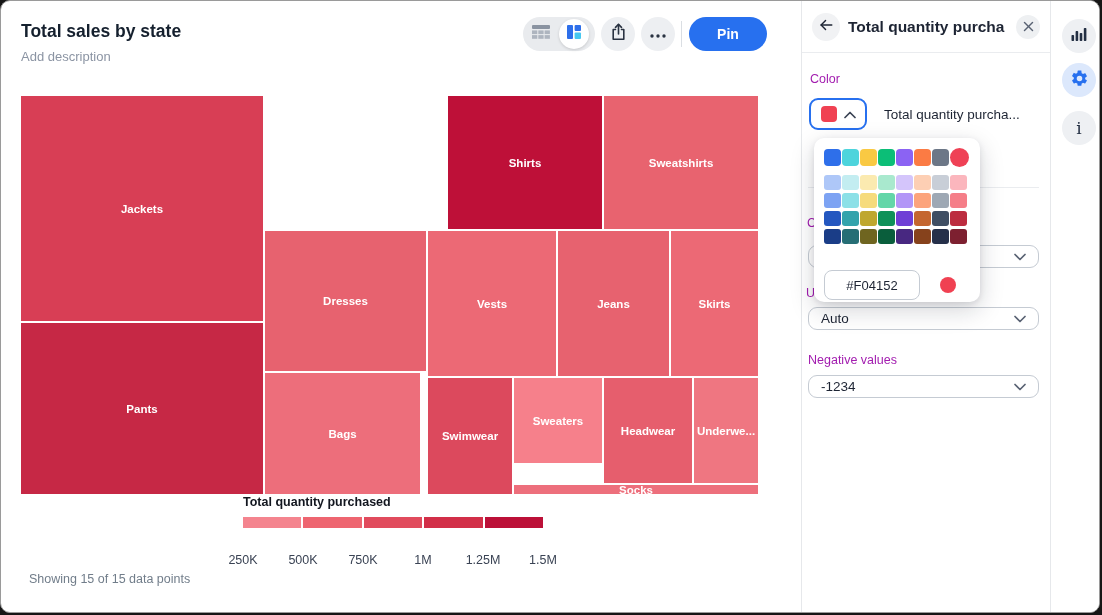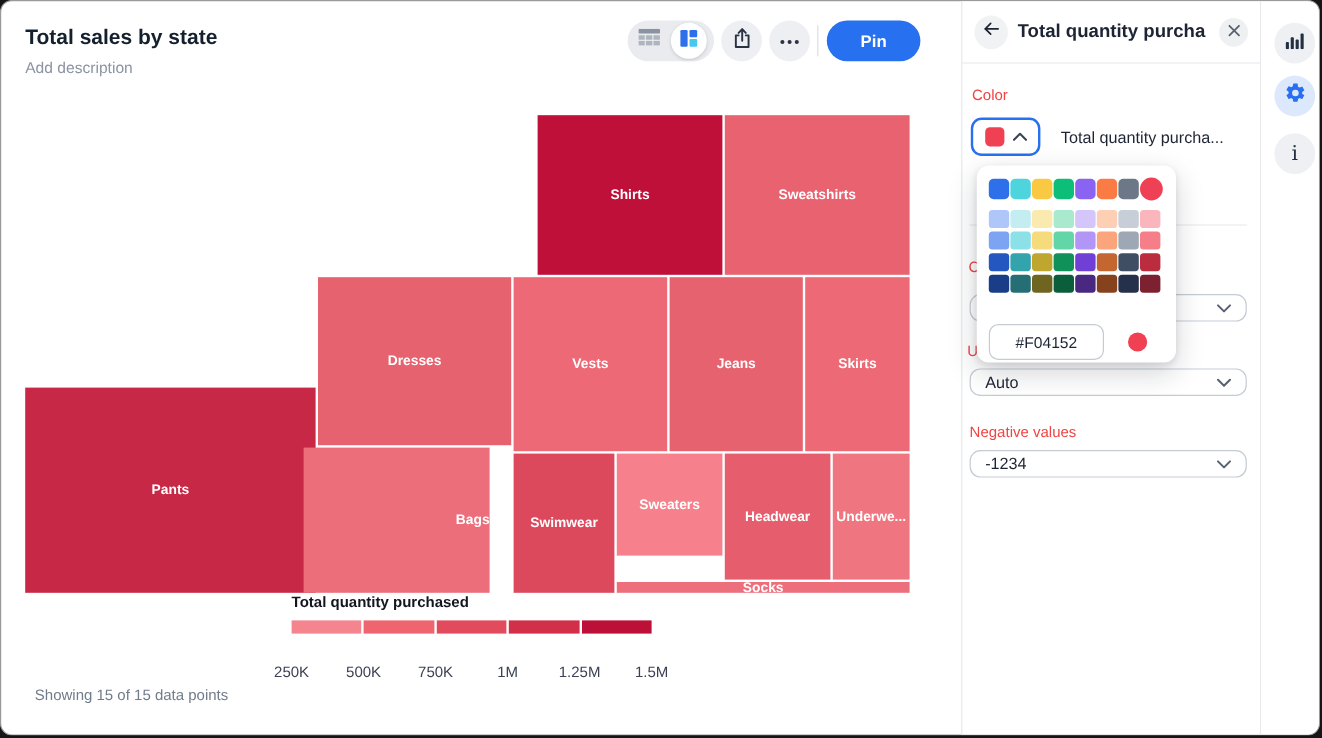--- a/index.html
+++ b/index.html
@@ -44,21 +44,21 @@
            border-left: 1px solid #E6E8EB; border-right: 1px solid #E6E8EB; }
   .panel-header { position: absolute; left: 0; top: 0; width: 100%; height: 52px;
                   border-bottom: 1px solid #EAECEF; display: flex; align-items: center; padding: 0 10px; gap: 8px; }
   .back-btn { width: 28px; height: 28px; border-radius: 50%; background: #F1F2F4; flex: 0 0 auto;
               display: flex; align-items: center; justify-content: center; cursor: pointer; }
   .panel-title { flex: 1; font-size: 15.5px; font-weight: 600; color: #1D2433;
                  white-space: nowrap; overflow: hidden; }
   .close-btn { width: 24px; height: 24px; border-radius: 50%; background: #EEF0F2; flex: 0 0 auto;
                display: flex; align-items: center; justify-content: center; cursor: pointer; }
 
-  .field-label { position: absolute; font-size: 12.5px; color: #ef4444; text-align: right; }
+  .field-label { position: absolute; font-size: 12.5px; color: #a21caf; text-align: right; }
   .color-btn { position: absolute; left: 7px; top: 97px; width: 58px; height: 32px; background: #fff;
                border: 2px solid #2770EF; border-radius: 9px; display: flex; align-items: center;
                justify-content: center; gap: 7px; cursor: pointer; z-index: 2; }
   .color-btn .swatch { width: 16px; height: 16px; border-radius: 4px; }
   .color-value { position: absolute; left: 82px; top: 106px; width: 162px; font-size: 13.5px;
                  color: #1D2433; white-space: nowrap; overflow: hidden; }
   .panel-divider { position: absolute; left: 6px; top: 186px; width: 231px; height: 1px; background: #EAECEF; z-index: 0; }
 
   .dropdown { position: absolute; left: 6px; width: 231px; height: 23px; background: #fff;
               border: 1px solid #C5CBD3; border-radius: 9px; display: flex; align-items: center;
@@ -138,33 +138,36 @@
             <circle cx="9" cy="3" r="1.7" fill="#2A3342"></circle>
             <circle cx="15" cy="3" r="1.7" fill="#2A3342"></circle>
         </svg>
       </span>
     </div>
 
     <div class="tb-divider"></div>
     <button class="pin-btn">Pin</button>
 
     <div class="treemap" id="treemap">
+        <div class="tm-cell" style="left: 0px; top: 0px; width: 242px; height: 225px; background: rgb(216, 62, 85);">
+          <span>Jackets</span>
+        </div>
         <div class="tm-cell" style="left: 0px; top: 227px; width: 242px; height: 171px; background: rgb(198, 40, 69);">
           <span>Pants</span>
         </div>
         <div class="tm-cell" style="left: 427px; top: 0px; width: 154px; height: 133px; background: rgb(190, 16, 56);">
           <span>Shirts</span>
         </div>
         <div class="tm-cell" style="left: 583px; top: 0px; width: 154px; height: 133px; background: rgb(232, 99, 111);">
           <span>Sweatshirts</span>
         </div>
         <div class="tm-cell" style="left: 244px; top: 135px; width: 161px; height: 140px; background: rgb(231, 98, 111);">
           <span>Dresses</span>
         </div>
-        <div class="tm-cell" style="left: 232px; top: 277px; width: 155px; height: 121px; background: rgb(237, 110, 123); justify-content: flex-end;">
+        <div class="tm-cell" style="left: 244px; top: 277px; width: 155px; height: 121px; background: rgb(237, 110, 123);">
           <span>Bags</span>
         </div>
         <div class="tm-cell" style="left: 407px; top: 135px; width: 128px; height: 145px; background: rgb(236, 105, 117);">
           <span>Vests</span>
         </div>
         <div class="tm-cell" style="left: 537px; top: 135px; width: 111px; height: 145px; background: rgb(231, 98, 111);">
           <span>Jeans</span>
         </div>
         <div class="tm-cell" style="left: 650px; top: 135px; width: 87px; height: 145px; background: rgb(236, 105, 117);">
           <span>Skirts</span>

